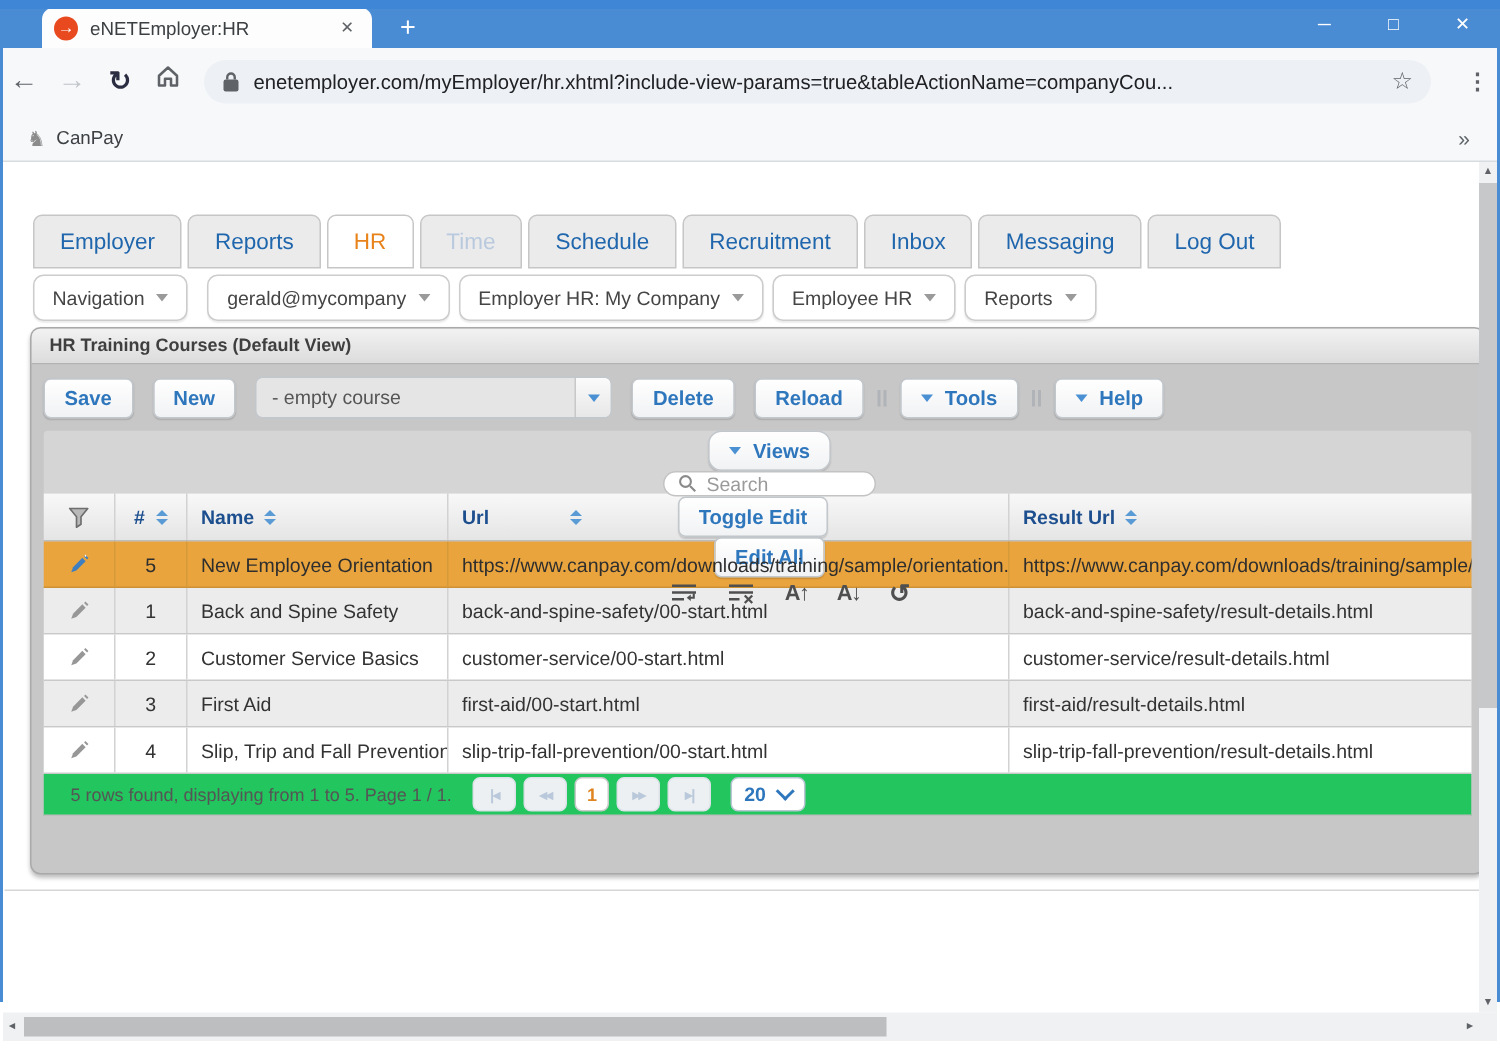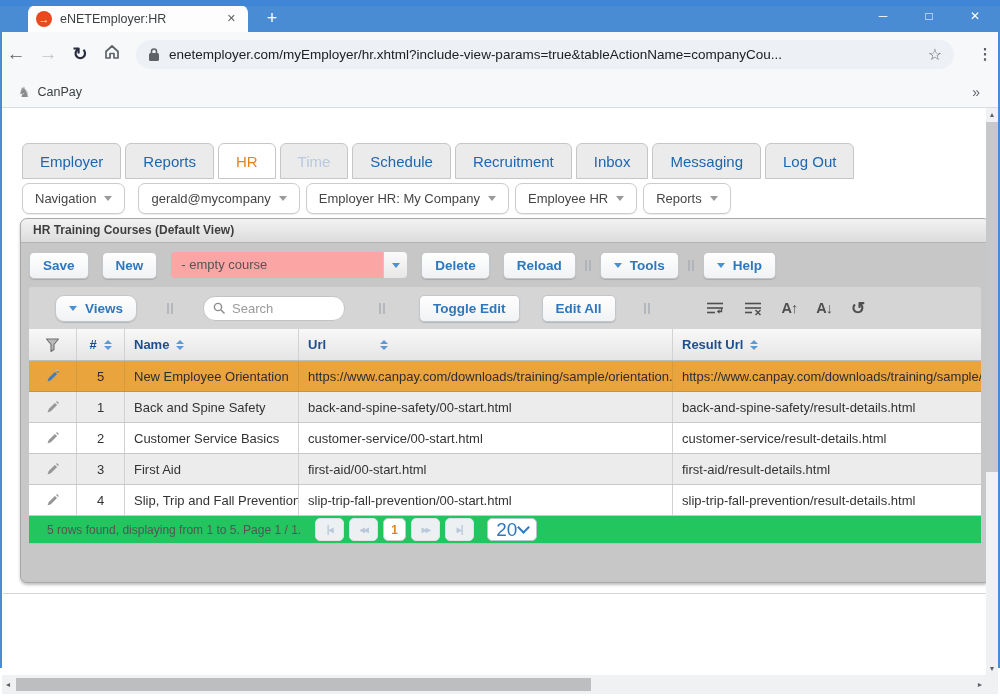--- a/index.html
+++ b/index.html
@@ -50,30 +50,30 @@
   .menubtn.first{margin-right:13px;}
   .tri-gray{width:0;height:0;border-left:4px solid transparent;border-right:4px solid transparent;border-top:5px solid #9a9a9a;margin-left:8px;}
 
   
   .panel{left:20px;top:218px;width:970px;height:365px;background:#c7c7c7;border:1px solid #a9a9a9;border-radius:7px;box-sizing:border-box;box-shadow:0 2px 3px rgba(0,0,0,.25);}
   .panel-header{height:23px;line-height:23px;background:linear-gradient(#f2f2f2,#dcdcdc);border-bottom:1px solid #b3b3b3;border-radius:6px 6px 0 0;font-size:12px;font-weight:bold;color:#3f3f3f;padding-left:12px;}
 
   .main-toolbar{height:44px;display:flex;align-items:center;padding:0 8px;}
   .btn{background:linear-gradient(#ffffff,#f1f2f4);border:1px solid #c2c7cc;border-radius:5px;color:#2f77bd;font-weight:bold;font-size:13.5px;padding:5px 13px;box-shadow:0 1px 1px rgba(0,0,0,.15);display:flex;align-items:center;white-space:nowrap;}
   .mt-gap{margin-right:13px;}
-  .combo{width:238px;height:28px;background:#fca5a5;border:1px solid #c2c7cc;border-radius:5px;display:flex;box-sizing:border-box;overflow:hidden;}
+  .combo{width:238px;height:28px;background:#e5e5e5;border:1px solid #c2c7cc;border-radius:5px;display:flex;box-sizing:border-box;overflow:hidden;}
   .combo-text{flex:1;font-size:13px;color:#555;line-height:26px;padding-left:10px;white-space:nowrap;}
   .combo-arrow{width:23px;border-left:1px solid #c8c8c8;background:linear-gradient(#fbfbfb,#e7e7e7);display:flex;align-items:center;justify-content:center;}
   .tri-blue{width:0;height:0;border-left:4.5px solid transparent;border-right:4.5px solid transparent;border-top:5.5px solid #4a90d2;}
   .tri-blue.lead{margin-right:8px;}
   .sep{width:2px;height:11px;border-left:2px solid #a9adb3;border-right:2px solid #a9adb3;margin:0 9px;opacity:.75;}
 
   
   .twidget{margin:0 8px;width:952px;overflow:hidden;position:relative;}
-  .views-row{height:42px;background:#d5d5d5;border-radius:3px 3px 0 0;display:flex;align-items:center;padding:0 10px 0 26px;box-sizing:border-box;}
+  .views-row{height:42px;background:#d5d5d5;border-radius:3px 3px 0 0;display:flex;align-items:center;padding:0 10px 0 26px;box-sizing:border-box;flex-direction:column;}
   .views-btn{border-radius:9px;}
   .search{width:142px;height:25px;background:#fff;border:1px solid #c3c3c3;border-radius:12px;display:flex;align-items:center;padding:0 9px;box-sizing:border-box;}
   .search-ph{font-size:13px;color:#9a9a9a;margin-left:6px;}
   .iconbar{display:flex;align-items:center;gap:19px;margin-left:28px;color:#4f4f4f;}
   .txt-icon{font-size:14.5px;font-weight:bold;color:#4f4f4f;letter-spacing:-1px;}
   .reset-icon{font-size:17px;font-weight:bold;color:#4f4f4f;}
 
   .table{width:1250px;}
   .trow{display:flex;height:31px;box-sizing:border-box;border-bottom:1px solid #c9c9c9;background:#fff;}
   .thead{height:32px;background:linear-gradient(#f8f8f8,#e5e5e5);border-bottom:1px solid #bdbdbd;}
@@ -90,21 +90,21 @@
   .sort{display:inline-flex;flex-direction:column;margin-left:7px;gap:2px;}
   .sort i{display:block;width:0;height:0;border-left:4px solid transparent;border-right:4px solid transparent;}
   .sort .up{border-bottom:4.5px solid #5b9bd5;}
   .sort .dn{border-top:4.5px solid #5b9bd5;}
 
   .tfoot{height:28px;background:#22c55e;display:flex;align-items:center;font-size:12px;color:#555;padding-left:18px;box-sizing:border-box;border-bottom:1px solid #bdbdbd;}
   .pager{display:flex;align-items:center;gap:5px;margin-left:14px;}
   .pgbtn{height:21px;min-width:27px;border-radius:5px;background:#edf0f2;border:1px solid #dce2e8;color:#b9c8da;font-size:10px;font-weight:bold;display:flex;align-items:center;justify-content:center;letter-spacing:-1px;}
   .pgbtn.current{background:#fff;border-color:#c9c9c9;color:#e0841f;min-width:21px;font-size:12px;letter-spacing:0;}
   .pagesize{margin-left:13px;width:50px;height:23px;background:#fff;border:1px solid #b9c5d1;border-radius:5px;display:flex;align-items:center;justify-content:space-between;padding:0 8px;box-sizing:border-box;}
-  .pagesize .val{color:#2f77bd;font-size:19px;font-weight:normal;}
+  .pagesize .val{color:#2f77bd;font-size:13px;font-weight:bold;}
   .chev{width:7px;height:7px;border-right:2.5px solid #2f77bd;border-bottom:2.5px solid #2f77bd;transform:rotate(45deg);margin-top:-4px;}
 
   .content-bottom-line{left:3px;top:593px;width:984px;height:1px;background:#d6d6d6;}
 
   
   .vscroll{left:986px;top:108px;width:12px;height:567px;background:#f0f1f2;}
   .vthumb{position:absolute;left:0;top:14px;width:12px;height:350px;background:#c6c8ca;}
   .varrow{position:absolute;left:0;width:12px;height:13px;color:#5f6368;font-size:7px;display:flex;align-items:center;justify-content:center;}
   .hscroll{left:2px;top:675px;width:984px;height:19px;background:#f0f1f2;}
   .hthumb{position:absolute;left:14px;top:3px;width:575px;height:13px;background:#bcbec0;}

